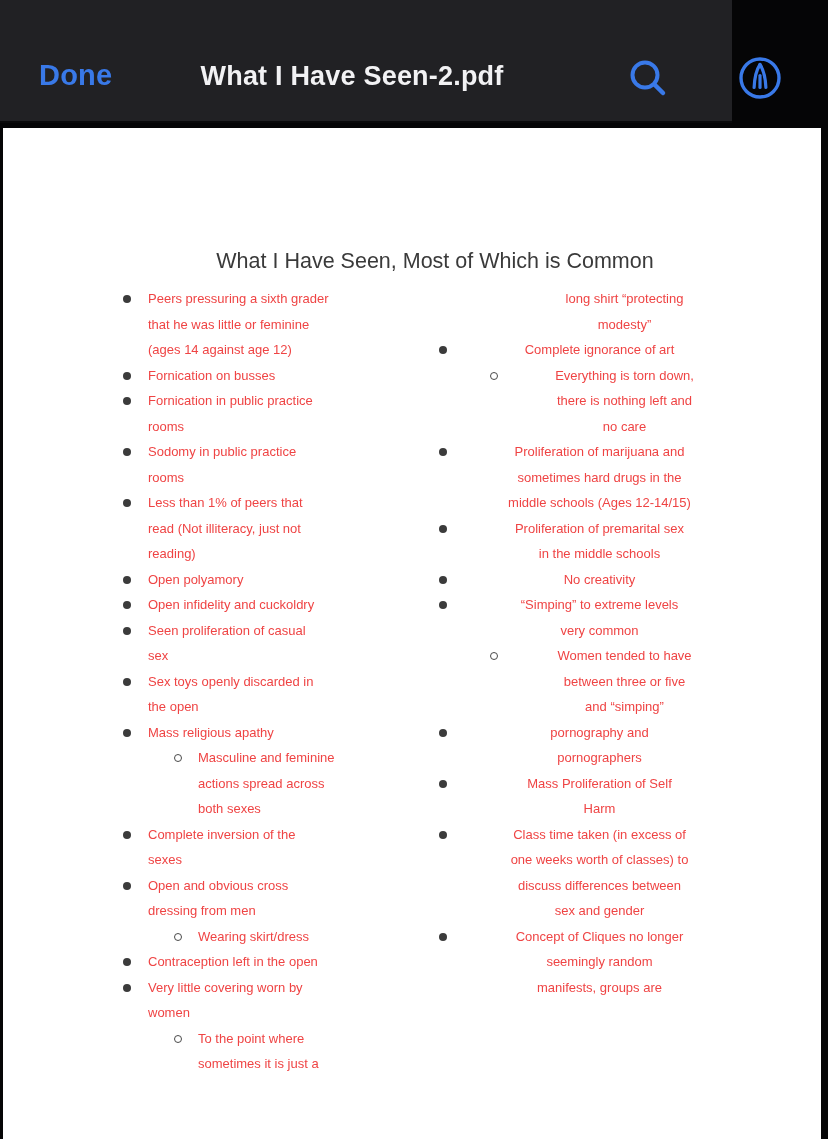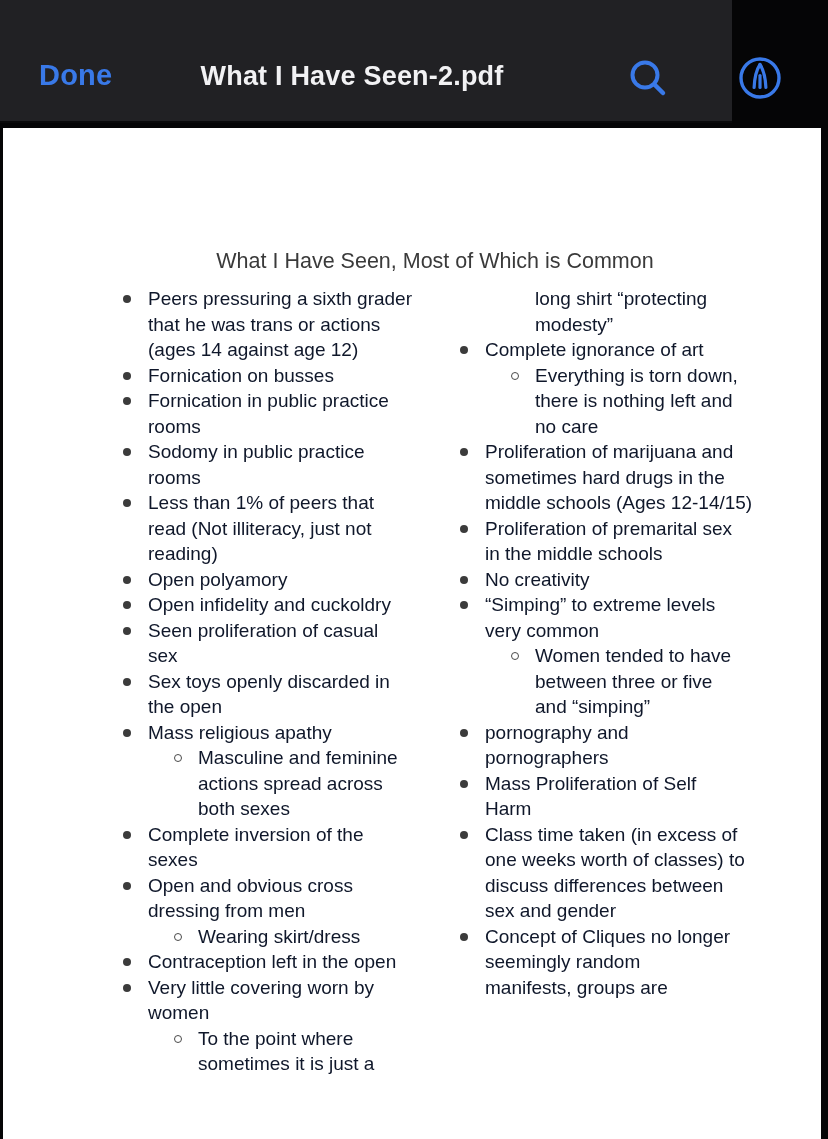--- a/index.html
+++ b/index.html
@@ -56,26 +56,26 @@
     position:absolute;
     top:121px;left:112px;width:640px;
     text-align:center;
     font-size:21.5px;
     color:#3a3a3a;
     white-space:nowrap;
   }
   .col{
     position:absolute;
     top:158px;
-    font-size:19px;
+    font-size:13px;
     line-height:25.5px;
-    color:#0f172a;
+    color:#ef4444;
   }
   .col-left{left:116px;width:300px;}
-  .col-right{left:453px;width:300px;}
+  .col-right{left:432px;width:300px;text-align:center;}
   .item{position:relative;padding-left:29px;}
   .item.lvl2{margin-left:50px;}
   .marker{position:absolute;left:4px;top:9px;}
   .marker.disc{width:8px;height:8px;border-radius:50%;background:#3b3b3b;}
   .marker.circle{width:6px;height:6px;border-radius:50%;border:1.7px solid #4a4a4a;background:transparent;top:9px;left:5px;}
   .line{white-space:nowrap;}
 </style>
 </head>
 <body>
 
@@ -98,21 +98,21 @@
   </div>
 </div>
 
 <div class="viewer">
   <div class="page">
     <div class="doc-title">What I Have Seen, Most of Which is Common</div>
     <div class="col col-left" id="col-0">
         <div class="item">
           <span class="marker disc"></span>
           <div class="line">Peers pressuring a sixth grader</div>
-          <div class="line">that he was trans or actions</div>
+          <div class="line">that he was little or feminine</div>
           <div class="line">(ages 14 against age 12)</div>
         </div>
         <div class="item">
           <span class="marker disc"></span>
           <div class="line">Fornication on busses</div>
         </div>
         <div class="item">
           <span class="marker disc"></span>
           <div class="line">Fornication in public practice</div>
           <div class="line">rooms</div>

